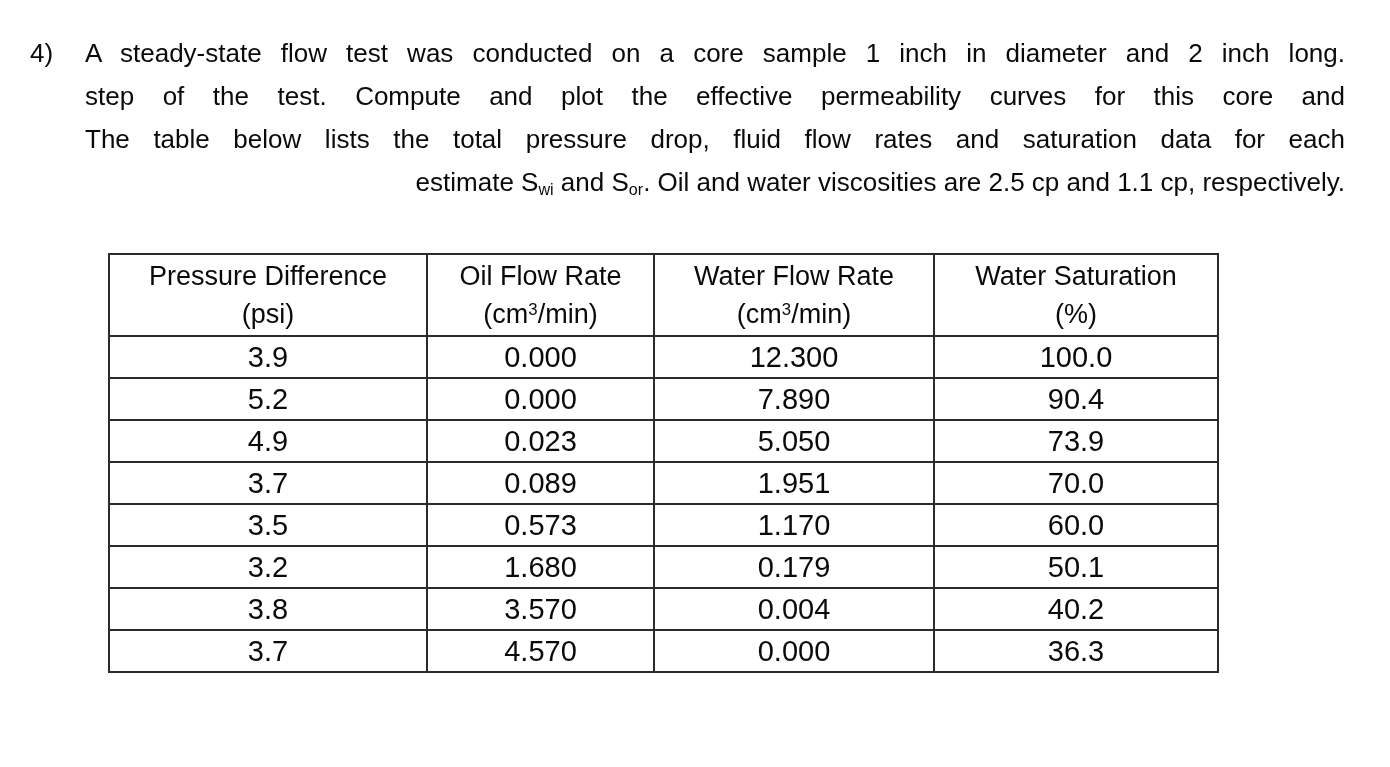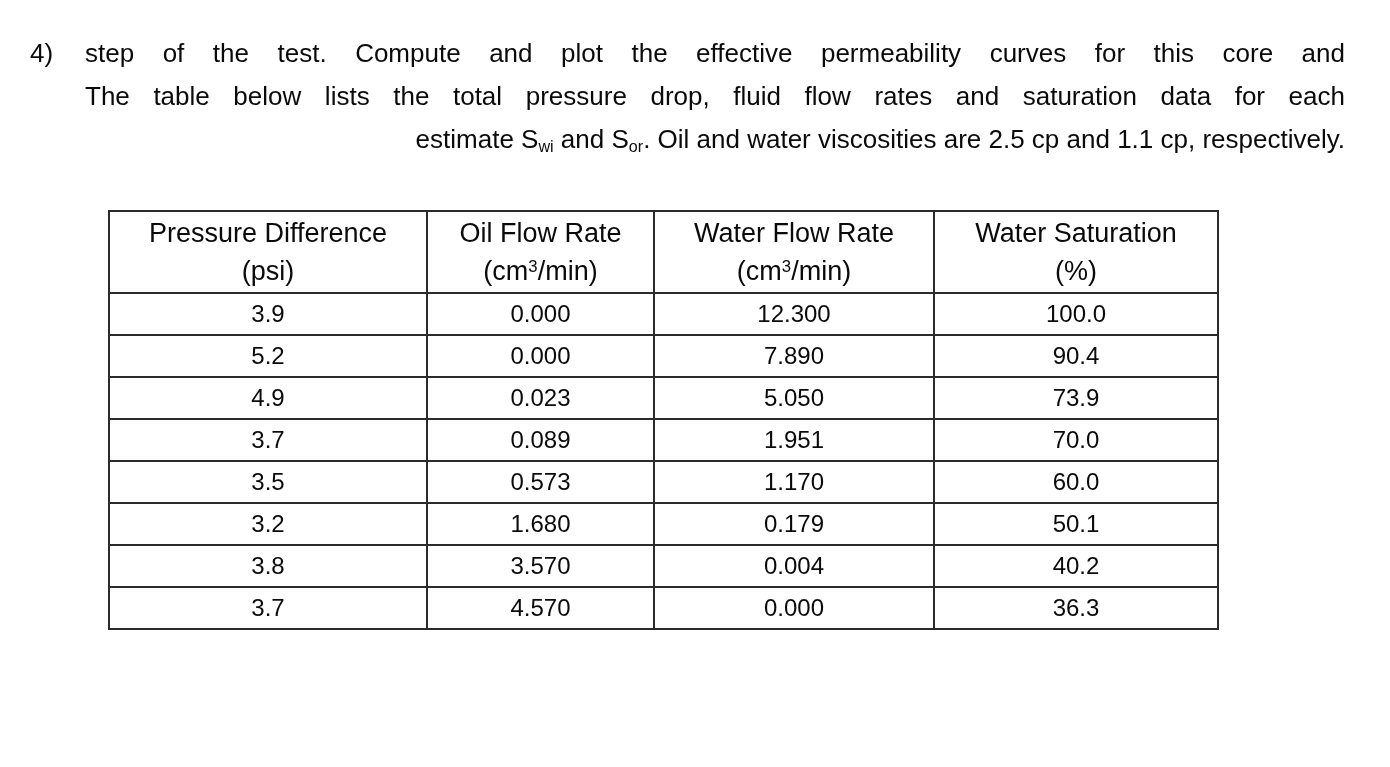--- a/index.html
+++ b/index.html
@@ -69,29 +69,30 @@
     font-weight: normal;
     padding: 0;
   }
   table.data-table th {
     height: 80px;
     font-size: 27px;
     line-height: 38px;
   }
   table.data-table td {
     height: 40px;
-    font-size: 24px;
+    font-size: 29px;
     line-height: 40px;
   }
 </style>
 </head>
 <body>
 
 <div class="problem">
   <span class="pnum">4)</span>
+  <div class="pline jline">A steady-state flow test was conducted on a core sample 1 inch in diameter and 2 inch long.</div>
   <div class="pline jline">step of the test. Compute and plot the effective permeability curves for this core and</div>
   <div class="pline jline">The table below lists the total pressure drop, fluid flow rates and saturation data for each</div>
   <div class="pline lline"><span>estimate S</span><sub class="subsc">wi</sub><span> and S</span><sub class="subsc">or</sub><span>. Oil and water viscosities are 2.5 cp and 1.1 cp, respectively.</span></div>
 </div>
 
 <table class="data-table">
   <colgroup>
       <col class="c1">
       <col class="c2">
       <col class="c3">

